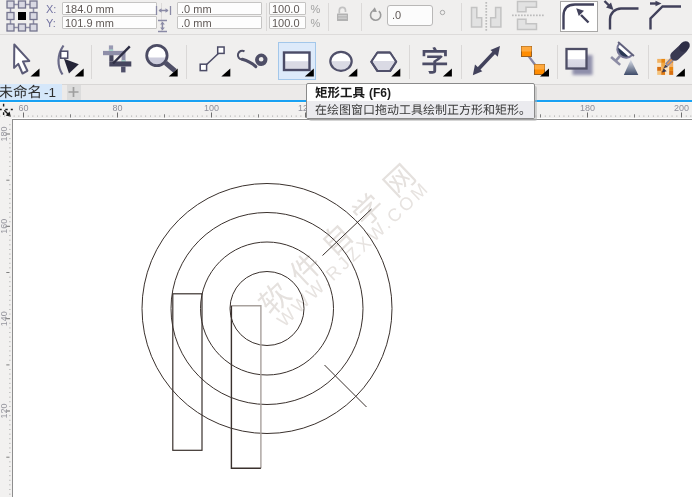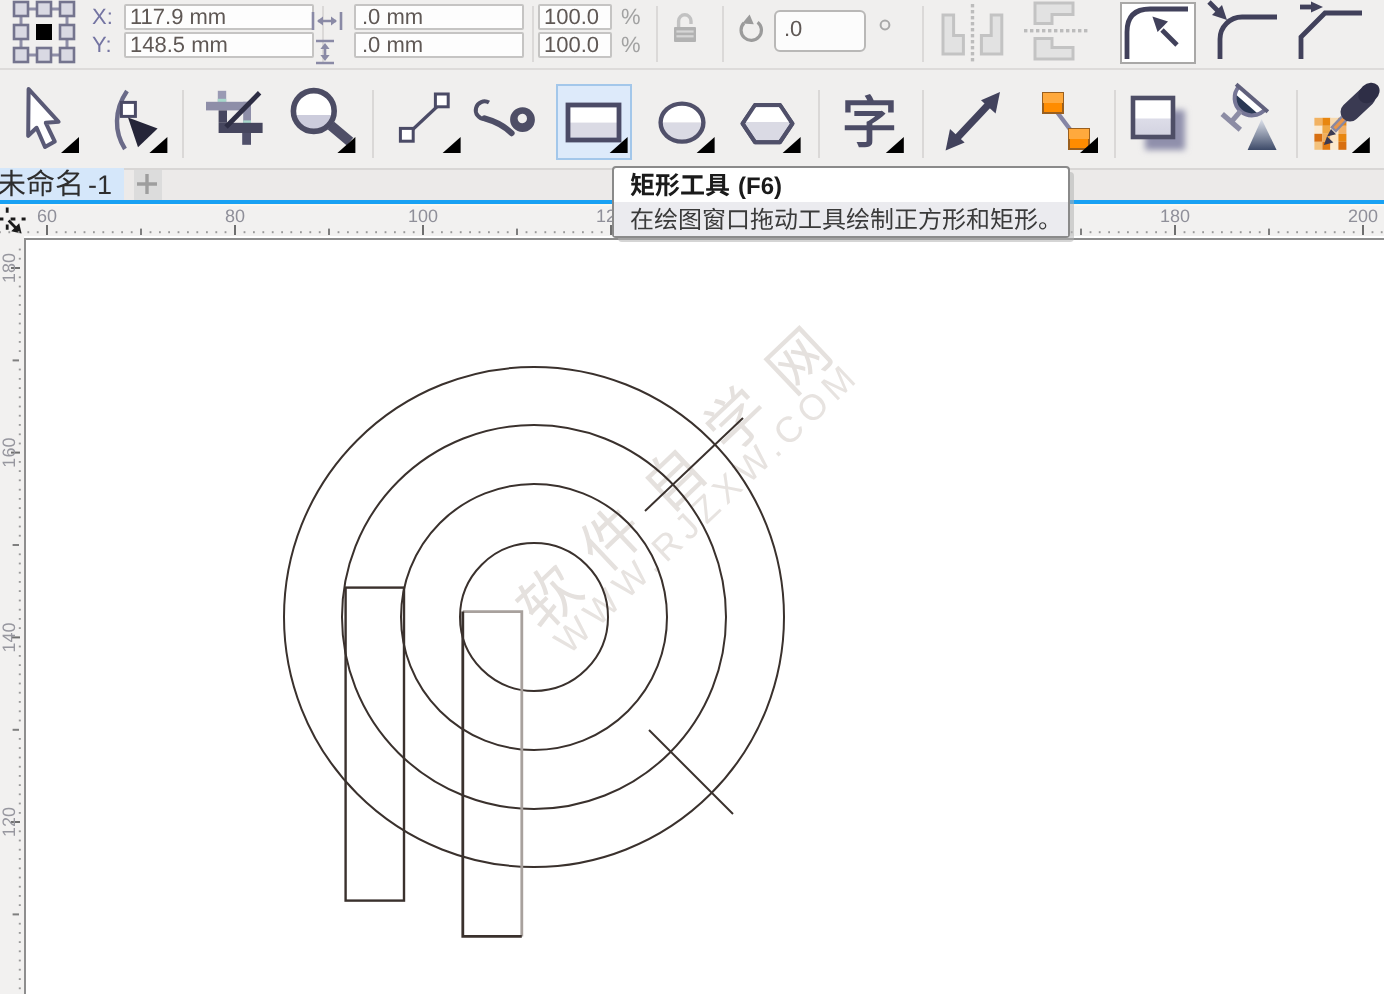--- a/index.html
+++ b/index.html
@@ -11,22 +11,22 @@
 <div style="position:absolute;left:0;top:101.5px;width:692px;height:1.5px;background:#fbf7ee"></div>
 <div style="position:absolute;left:0;top:103px;width:692px;height:15px;background:#f2f1f0"></div>
 <div style="position:absolute;left:0;top:118px;width:12px;height:379px;background:#f2f1f0"></div>
 <div style="position:absolute;left:13px;top:120px;width:679px;height:377px;background:#ffffff"></div>
 <div style="position:absolute;left:12px;top:118.5px;width:680px;height:1px;background:#8e8e8e"></div>
 <div style="position:absolute;left:12px;top:118.5px;width:1px;height:378.5px;background:#8e8e8e"></div>
 <div style="position:absolute;left:61.5px;top:2px;width:95px;height:12.5px;background:#fdfdfd;border:1px solid #c5c4c3;border-radius:1px;box-sizing:border-box"></div>
 <div style="position:absolute;left:61.5px;top:16px;width:95px;height:12.5px;background:#fdfdfd;border:1px solid #c5c4c3;border-radius:1px;box-sizing:border-box"></div>
 <div style="position:absolute;left:46px;top:3px;font:normal 11px 'Liberation Sans',sans-serif;color:#7474a2;letter-spacing:0;white-space:pre">X:</div>
 <div style="position:absolute;left:46px;top:17px;font:normal 11px 'Liberation Sans',sans-serif;color:#7474a2;letter-spacing:0;white-space:pre">Y:</div>
-<div style="position:absolute;left:65px;top:3px;font:normal 11px 'Liberation Sans',sans-serif;color:#5f5855;letter-spacing:0;white-space:pre">117.9 mm</div>
-<div style="position:absolute;left:65px;top:17px;font:normal 11px 'Liberation Sans',sans-serif;color:#5f5855;letter-spacing:0;white-space:pre">148.5 mm</div>
+<div style="position:absolute;left:65px;top:3px;font:normal 11px 'Liberation Sans',sans-serif;color:#5f5855;letter-spacing:0;white-space:pre">184.0 mm</div>
+<div style="position:absolute;left:65px;top:17px;font:normal 11px 'Liberation Sans',sans-serif;color:#5f5855;letter-spacing:0;white-space:pre">101.9 mm</div>
 <div style="position:absolute;left:160.5px;top:3px;width:1px;height:28px;background:#dbd9d8"></div>
 <div style="position:absolute;left:265.5px;top:3px;width:1px;height:28px;background:#dbd9d8"></div>
 <div style="position:absolute;left:328px;top:3px;width:1px;height:28px;background:#dbd9d8"></div>
 <div style="position:absolute;left:360.5px;top:3px;width:1px;height:28px;background:#dbd9d8"></div>
 <div style="position:absolute;left:460.5px;top:3px;width:1px;height:28px;background:#dbd9d8"></div>
 <div style="position:absolute;left:560.5px;top:3px;width:1px;height:28px;background:#dbd9d8"></div>
 <div style="position:absolute;left:177px;top:2px;width:85px;height:12.5px;background:#fdfdfd;border:1px solid #c5c4c3;border-radius:1px;box-sizing:border-box"></div>
 <div style="position:absolute;left:177px;top:16px;width:85px;height:12.5px;background:#fdfdfd;border:1px solid #c5c4c3;border-radius:1px;box-sizing:border-box"></div>
 <div style="position:absolute;left:181px;top:3px;font:normal 11px 'Liberation Sans',sans-serif;color:#5f5855;letter-spacing:0;white-space:pre">.0 mm</div>
 <div style="position:absolute;left:181px;top:17px;font:normal 11px 'Liberation Sans',sans-serif;color:#5f5855;letter-spacing:0;white-space:pre">.0 mm</div>

